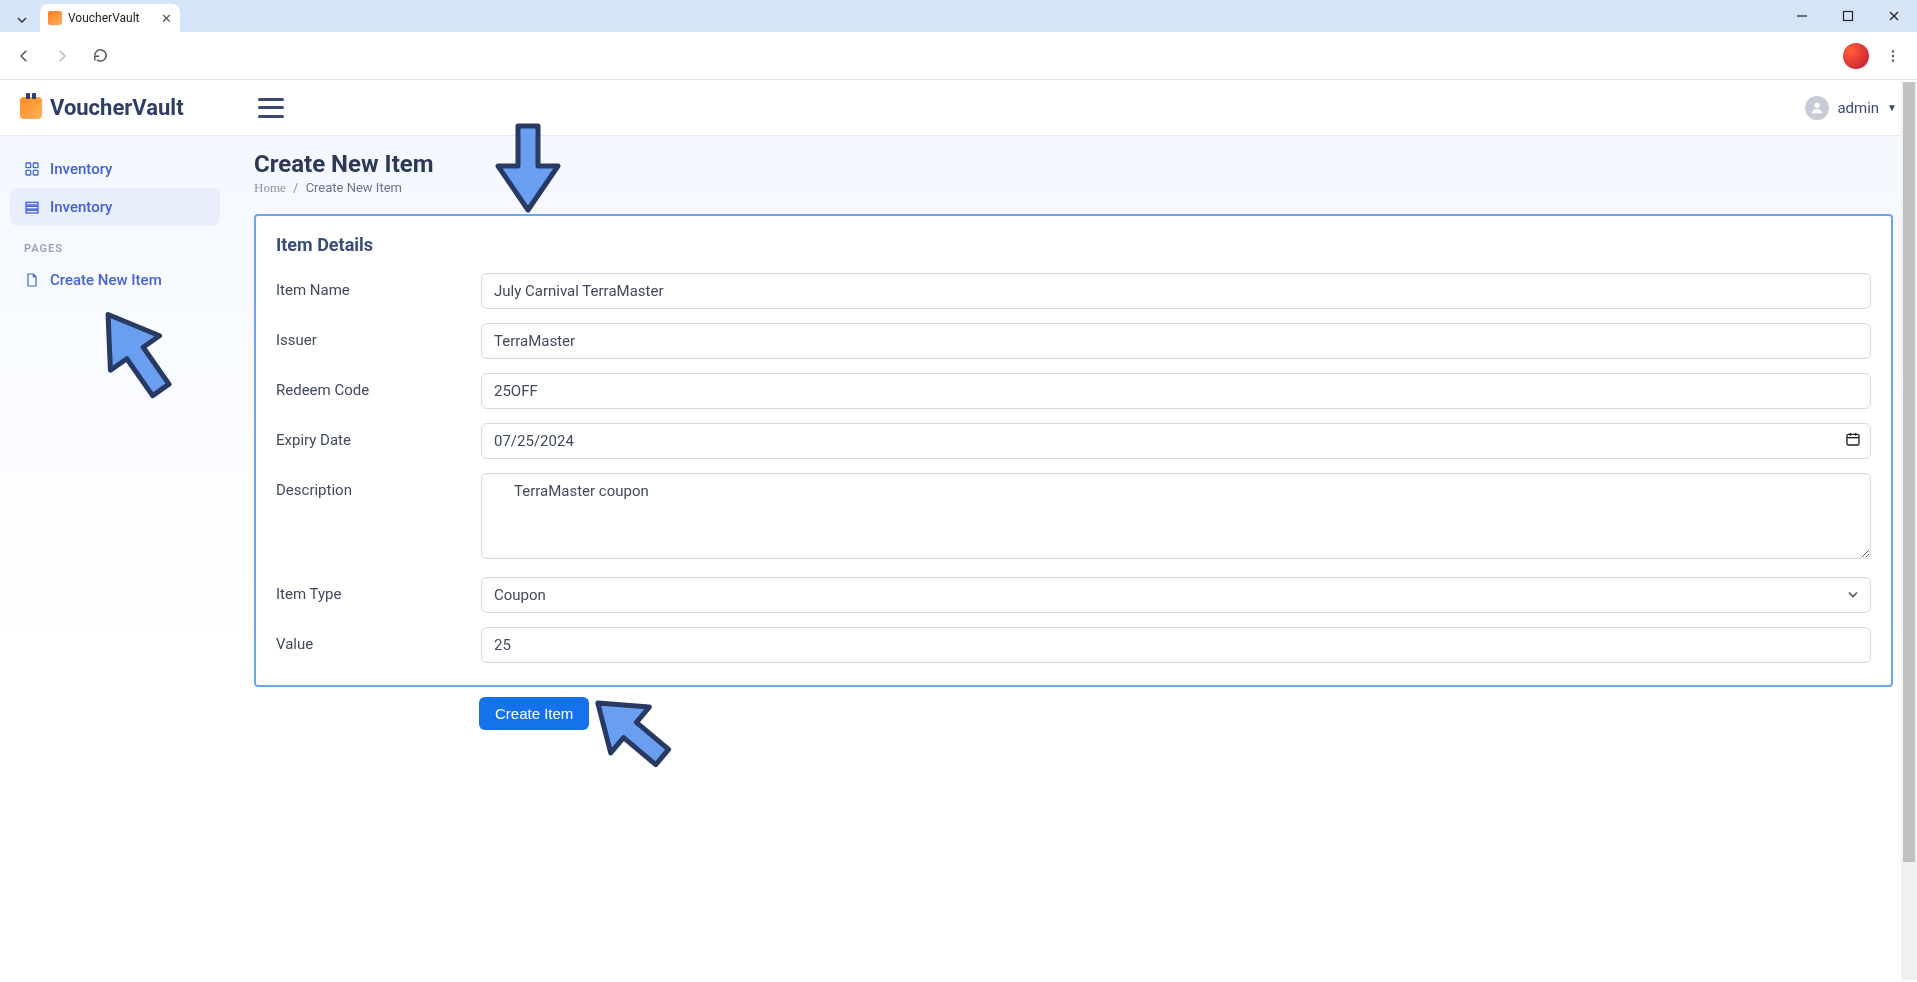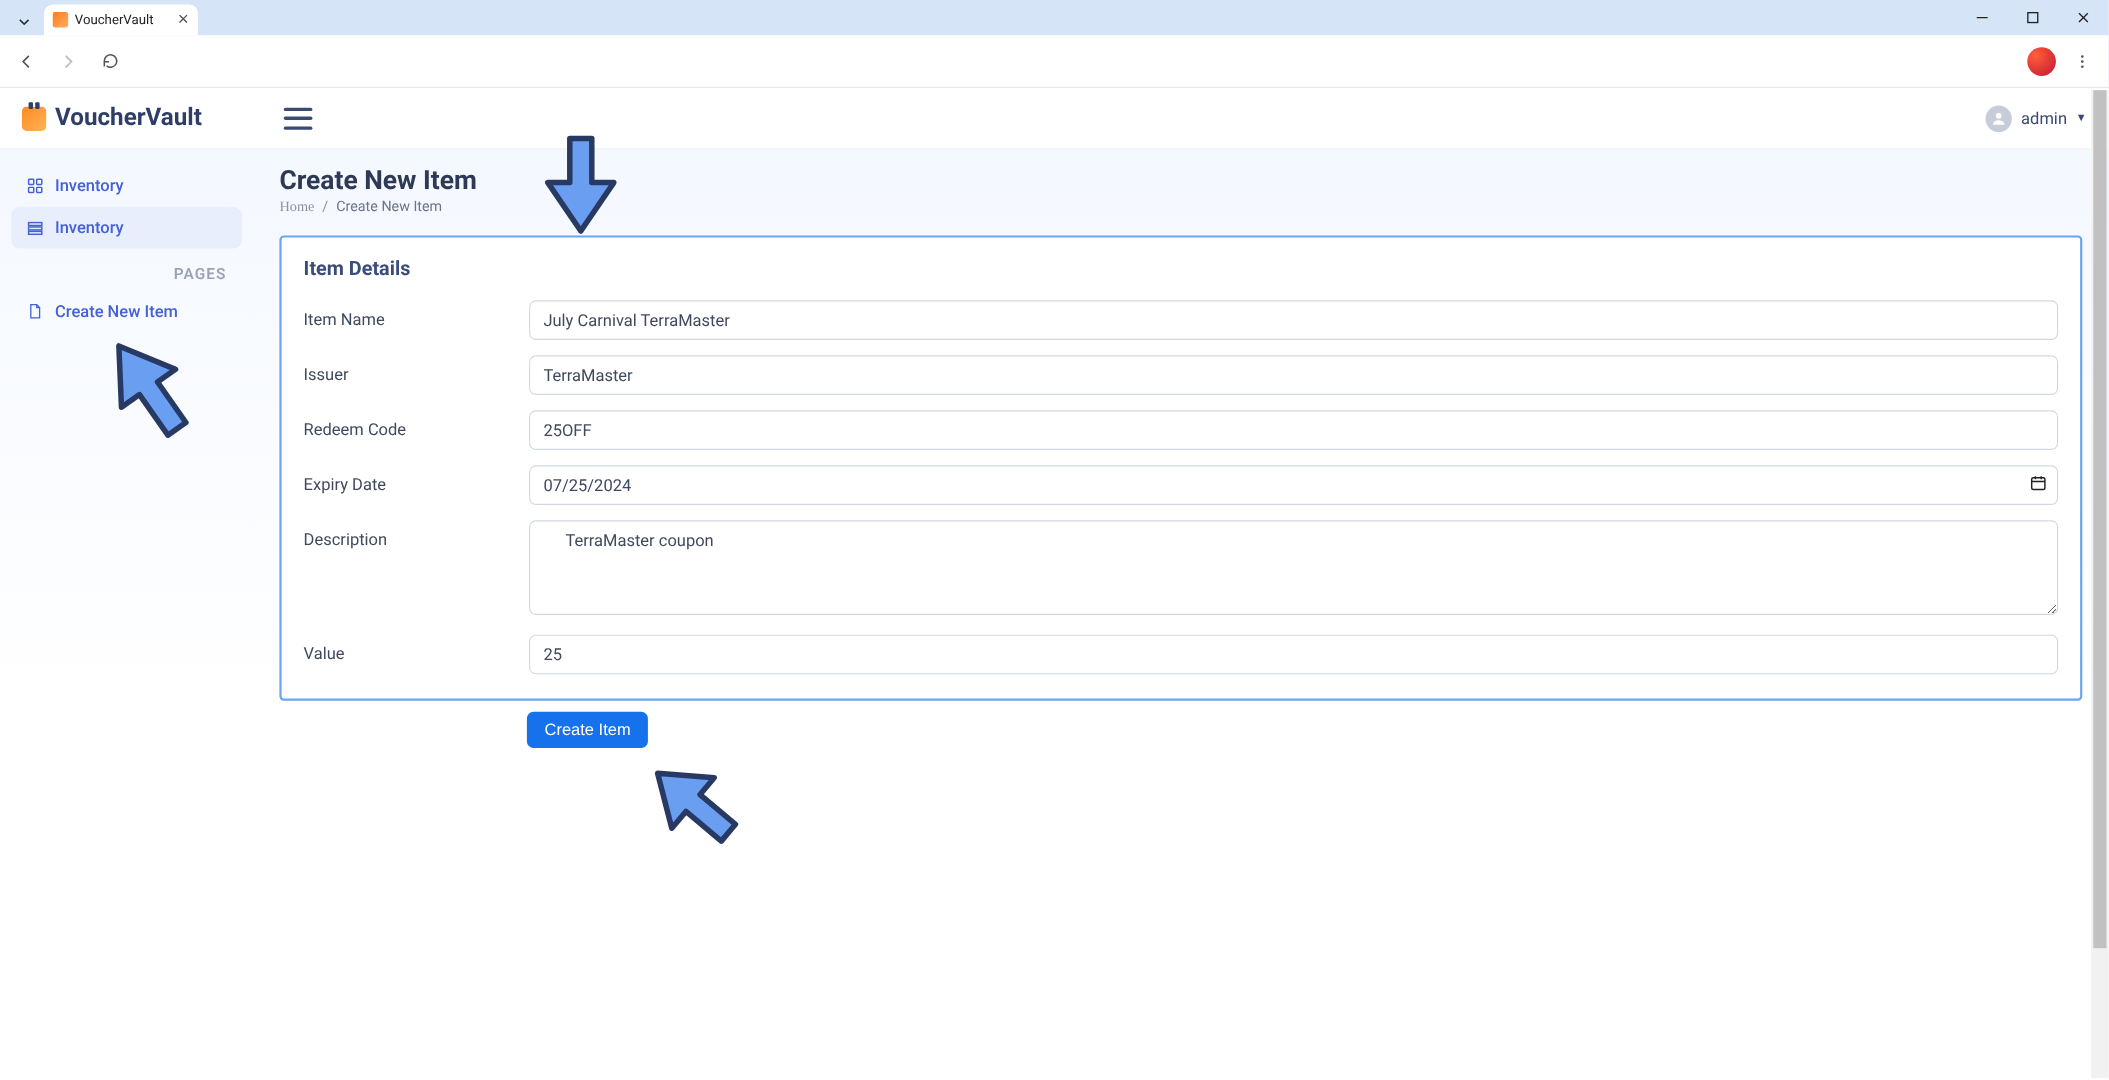--- a/index.html
+++ b/index.html
@@ -95,21 +95,21 @@
     .sidebar {
       width: 230px; padding: 14px 10px; background: transparent;
     }
     .side-item {
       display:flex; align-items:center; gap:10px; padding:10px 14px; border-radius:8px;
       color:#4461d6; font-size:15px; cursor:pointer; font-weight:500;
     }
     .side-item.active, .side-item:hover { background:#e9eefc; }
     .side-item .ico { width:16px; height:16px; display:flex; align-items:center; justify-content:center; }
     .side-section-label {
-      font-size:14px; color:#9aa3b5; letter-spacing:1px; padding: 16px 14px 6px; text-transform:uppercase; font-weight:600;text-align:right;
+      font-size:11px; color:#9aa3b5; letter-spacing:1px; padding: 16px 14px 6px; text-transform:uppercase; font-weight:600;
     }
     .side-item.page { color:#4461d6; font-weight:500;}
 
     .content {
       flex:1; padding: 14px 24px 24px; overflow:auto;
     }
     .page-header h1 { font-size:24px; font-weight:700; color:#2e3a55; }
     .breadcrumb { font-size:13px; color:#8a93a6; margin-top:2px; }
     .breadcrumb a { color:#8a93a6; text-decoration:none;font-family:Liberation Serif, serif; }
     .breadcrumb .sep { margin:0 4px; }
@@ -329,20 +329,31 @@
           </div>
         </div>
 
         <div class="form-row">
           <label>Description</label>
           <div class="control">
             <textarea class="textarea" style="">TerraMaster coupon</textarea>
           </div>
         </div>
 
+        <div class="form-row">
+          <label>Item Type</label>
+          <div class="control select-wrap">
+            <input type="text" class="input" readonly="" style="cursor: pointer;" value="Coupon">
+            <span class="sel-caret">
+              <svg width="12" height="12" viewBox="0 0 12 12">
+                  <path d="M2 4 L6 8 L10 4" fill="none" stroke="#555" stroke-width="1.6"></path>
+                </svg>
+            </span>
+          </div>
+        </div>
 
         <div class="form-row" style="margin-bottom:4px;">
           <label>Value</label>
           <div class="control">
             <input type="text" class="input" value="25" style="">
           </div>
         </div>
       </section>
 
       <div class="action-row">

